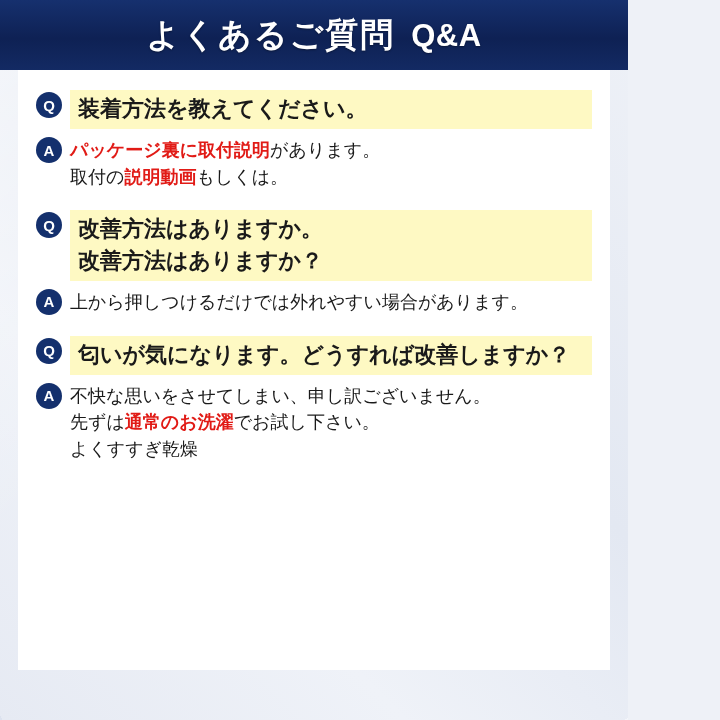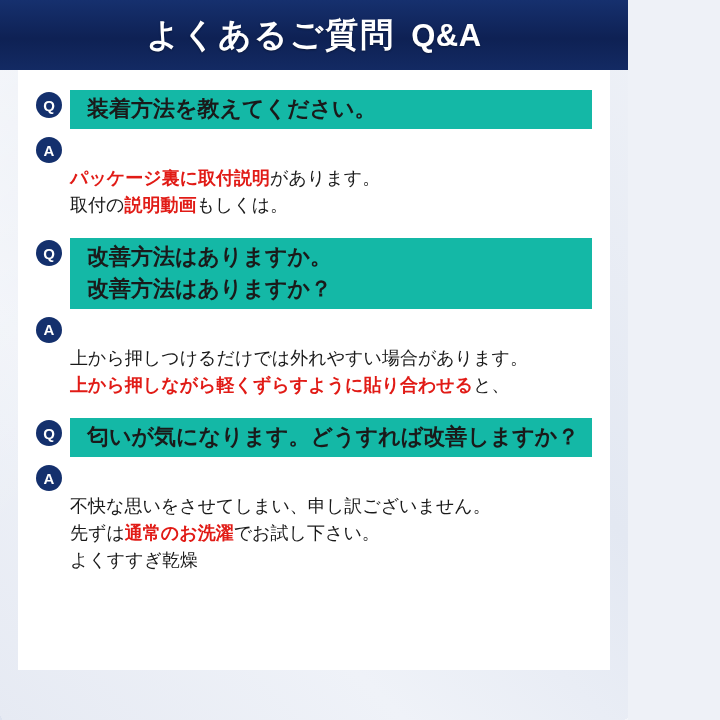--- a/index.html
+++ b/index.html
@@ -88,37 +88,36 @@
     display: flex;
     align-items: center;
     justify-content: center;
     margin-right: 8px;
     margin-top: 2px;
   }
   .badge-q { background: #14306d; }
   .badge-a { background: #14306d; }
 
   .q-body {
-    background: #14b8a6;
+    background: #fef9c3;
     flex: 1 1 auto;
-    padding: 3px 6px 5px 17px;
+    padding: 3px 6px 5px 8px;
     box-sizing: border-box;
   }
   .q-line {
     font-size: 22px;
     line-height: 1.42;
     color: #1a1a1a;
     font-weight: bold;
     white-space: nowrap;
   }
 
   .a-body {
     flex: 1 1 auto;
     padding-top: 2px;
-    margin-top: 28px;
   }
   .a-line {
     font-size: 18px;
     line-height: 1.48;
     color: #1a1a1a;
     white-space: nowrap;
   }
   .hl {
     color: #e11b16;
     font-weight: bold;
@@ -167,23 +166,20 @@
           <div class="q-line">改善方法はありますか。</div>
           <div class="q-line">改善方法はありますか？</div>
         </div>
       </div>
       <div class="row a-wrap">
         <div class="badge badge-a">A</div>
         <div class="a-body">
           <div class="a-line">
             <span>上から押しつけるだけでは外れやすい場合があります。</span>
           </div>
-          <div class="a-line">
-            <span class="hl">上から押しながら軽くずらすように貼り合わせる</span><span>と、</span>
-          </div>
         </div>
       </div>
     </div>
 
     <div class="qa-block">
       <div class="row q-wrap">
         <div class="badge badge-q">Q</div>
         <div class="q-body">
           <div class="q-line">匂いが気になります。どうすれば改善しますか？</div>
         </div>

